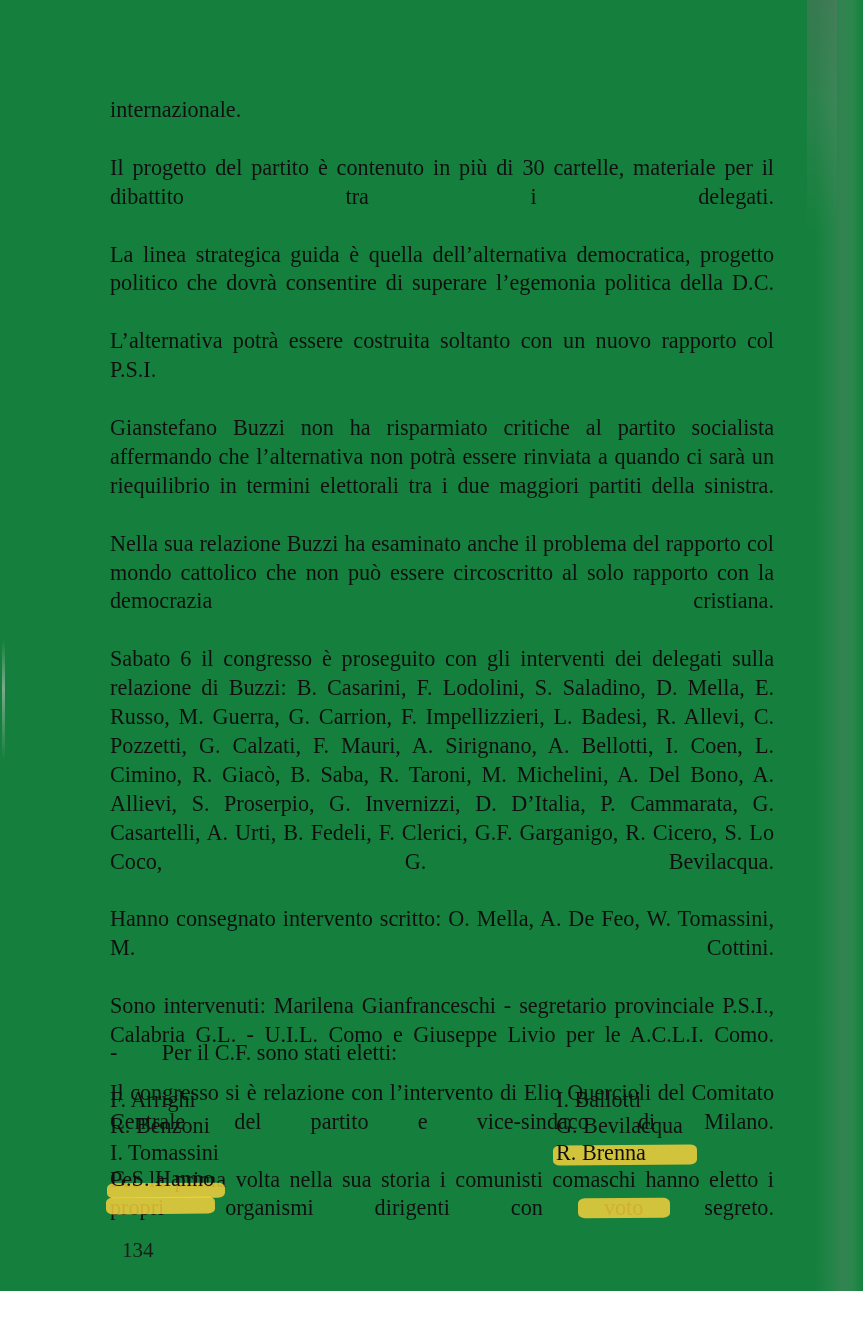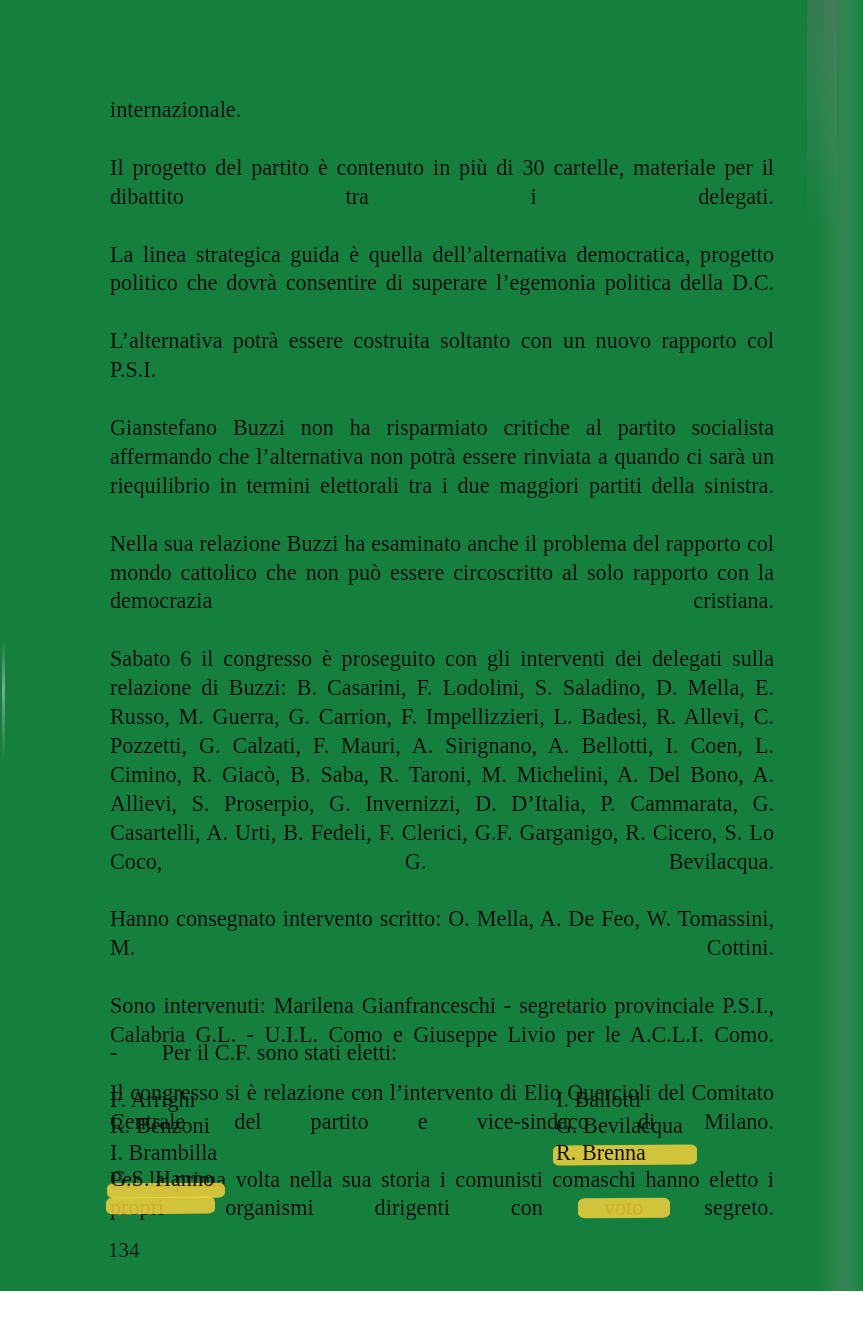--- a/index.html
+++ b/index.html
@@ -145,21 +145,21 @@
   .hl-calzati {
     left: 468px;
     top: 111px;
     width: 92px;
     height: 20px;
     transform: rotate(-0.4deg);
   }
 
   .page-number {
     position: absolute;
-    left: 108px;
+    left: 122px;
     top: 1238px;
     font-size: 21px;
     color: #1a1a1a;
   }
 </style>
 </head>
 <body>
 
 <div class="page">
 
@@ -190,21 +190,21 @@
       <div class="hl hl-bevilacqua"></div>
       <div class="hl hl-calzati"></div>
 
       <div class="name-cell">F. Arrighi</div>
 
       <div class="name-cell">I. Ballotti</div>
 
       <div class="name-cell">R. Benzoni</div>
       <div class="name-cell">G. Bevilacqua</div>
 
-      <div class="name-cell">I. Brambilla</div>
+      <div class="name-cell">I. Tomassini</div>
       <div class="name-cell">R. Brenna</div>
 
       <div class="name-cell">G.S. Hanno</div>
     </div>
   </div>
 
   <div class="page-number">134</div>
 
 </div>
 

